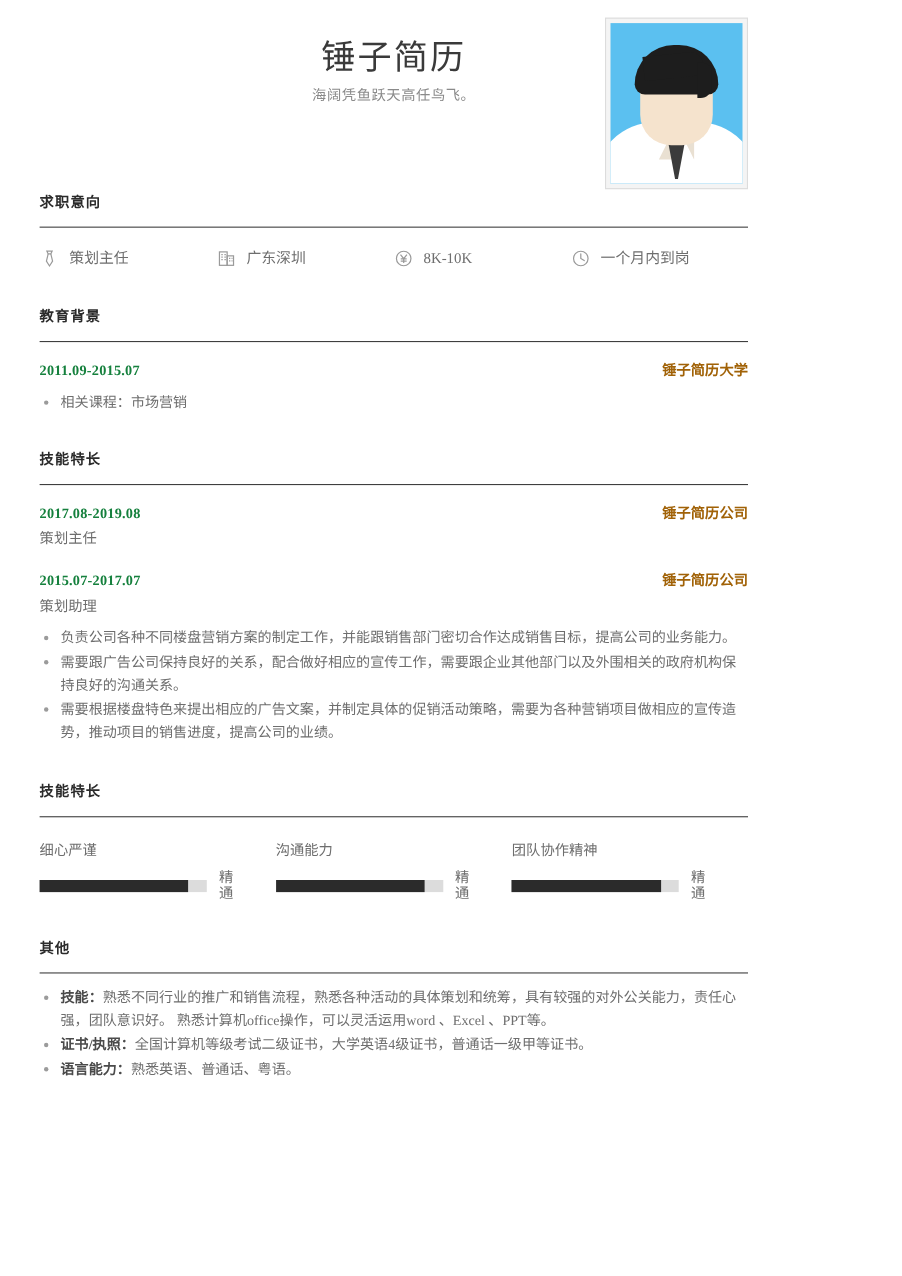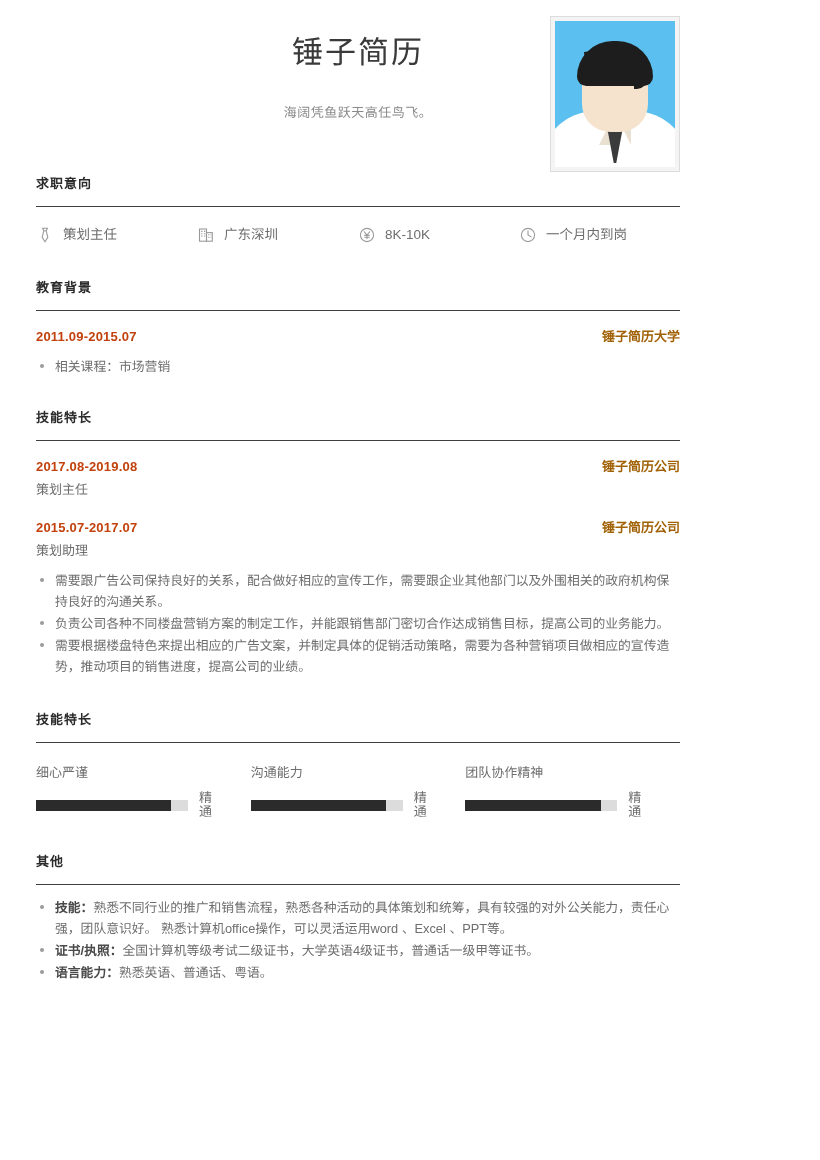--- a/index.html
+++ b/index.html
@@ -16,20 +16,21 @@
     -webkit-font-smoothing: antialiased;
   }
   .page {
     position: relative;
     width: 716px;
     height: 1160px;
     box-sizing: border-box;
     padding: 0 36px;
     background: #fff;
     overflow: hidden;
+    font-family: Liberation Serif, serif;
   }
 
   
   .header {
     position: relative;
     height: 165px;
     padding-top: 16px;
     box-sizing: border-box;
   }
   .header-center {
@@ -42,21 +43,21 @@
     line-height: 46px;
     color: #3a3a3a;
     font-weight: 400;
     letter-spacing: 2px;
     margin: 14px 0 0 0;
   }
   .motto {
     font-size: 13px;
     line-height: 22px;
     color: #8a8a8a;
-    margin-top: 26px;
+    margin-top: 0;
     letter-spacing: 0.5px;
   }
   .contact {
     font-size: 13.5px;
     line-height: 22px;
     color: #6f6f6f;
     margin-top: 11px;
     letter-spacing: 0.3px;
   }
   .contact .sep {
@@ -230,21 +231,21 @@
   
   .entry { margin-top: 16px; }
   .entry-head {
     display: flex;
     justify-content: space-between;
     align-items: baseline;
   }
   .entry-date {
     font-size: 13px;
     font-weight: bold;
-    color: #c2410c;
+    color: #15803d;
     line-height: 20px;
     letter-spacing: 0.2px;
   }
   .entry-org {
     font-size: 13px;
     font-weight: bold;
     color: #a16207;
     line-height: 20px;
   }
   .entry-role {
@@ -426,22 +427,22 @@
       <div class="entry-role">策划主任</div>
     </div>
 
     <div class="entry" style="margin-top:18px">
       <div class="entry-head">
         <span class="entry-date">2015.07-2017.07</span>
         <span class="entry-org">锤子简历公司</span>
       </div>
       <div class="entry-role">策划助理</div>
       <ul class="bullets">
+        <li>负责公司各种不同楼盘营销方案的制定工作，并能跟销售部门密切合作达成销售目标，提高公司的业务能力。</li>
         <li>需要跟广告公司保持良好的关系，配合做好相应的宣传工作，需要跟企业其他部门以及外围相关的政府机构保持良好的沟通关系。</li>
-        <li>负责公司各种不同楼盘营销方案的制定工作，并能跟销售部门密切合作达成销售目标，提高公司的业务能力。</li>
         <li>需要根据楼盘特色来提出相应的广告文案，并制定具体的促销活动策略，需要为各种营销项目做相应的宣传造势，推动项目的销售进度，提高公司的业绩。</li>
       </ul>
     </div>
   </div>
 
   <div class="section" style="margin-top:30px">
     <h2 class="sec-title">技能特长</h2>
     <div class="sec-rule"></div>
 
     <div class="skills">

